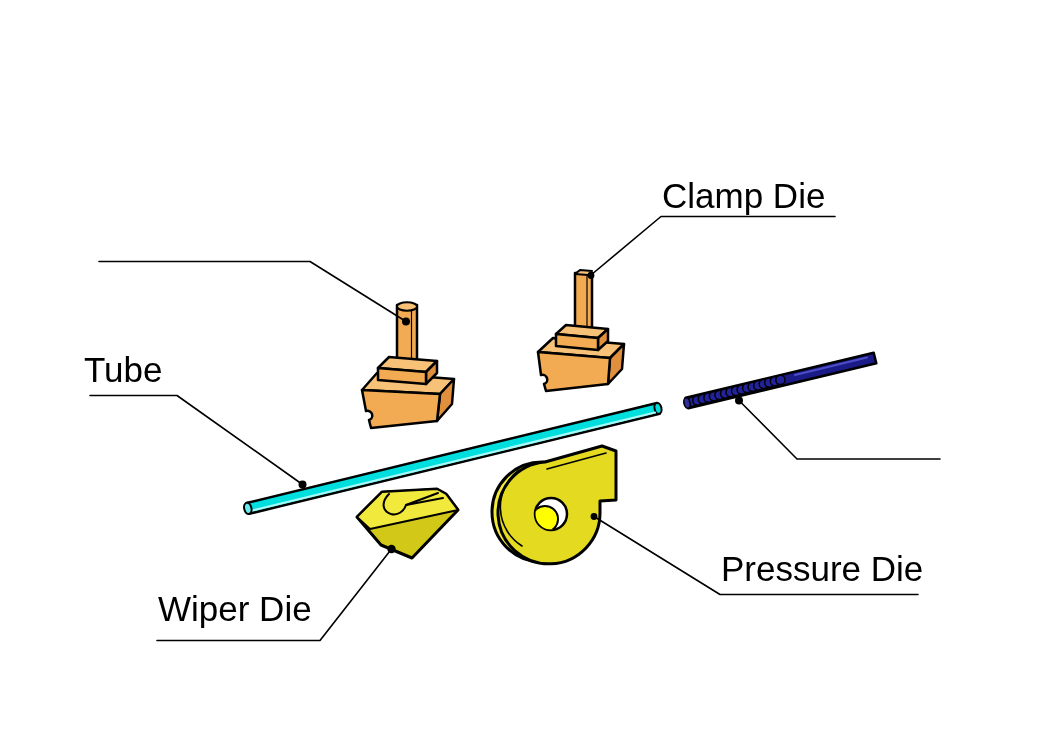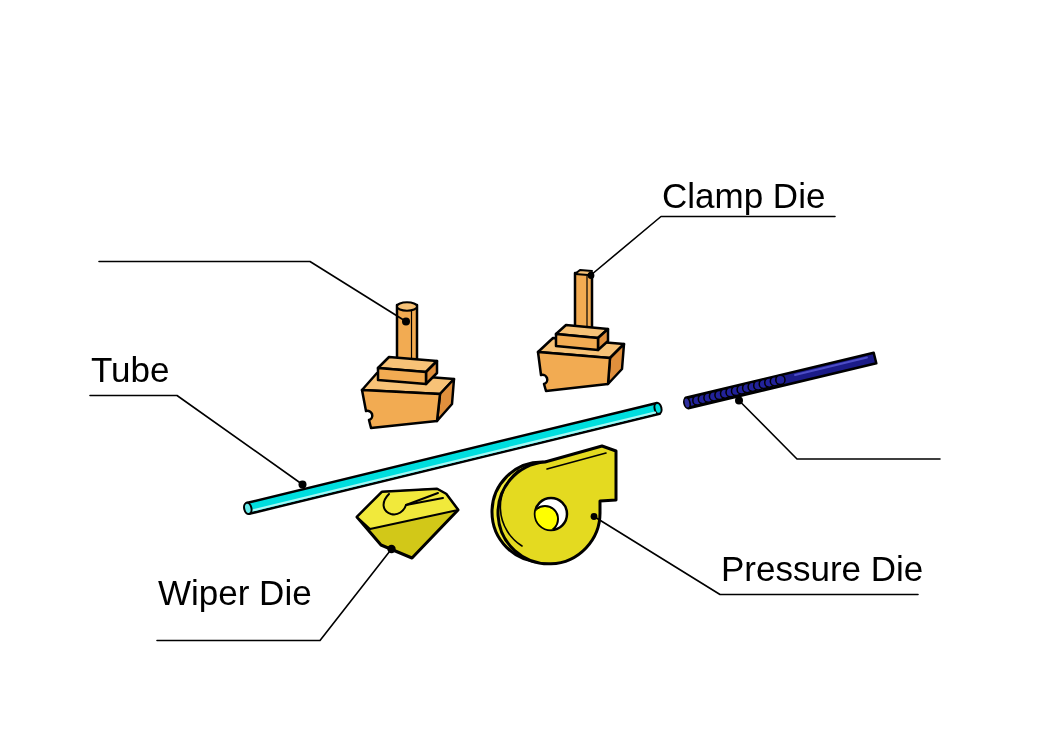--- a/index.html
+++ b/index.html
@@ -136,17 +136,17 @@
 
     <path class="leader" d="M157,640.5 L320,640.5 L391.5,549"></path>
     <circle class="dot" cx="391.5" cy="549" r="4.2"></circle>
 
     <path class="leader" d="M918,594.5 L720,594.5 L594,516.5"></path>
     <circle class="dot" cx="594" cy="516.5" r="3.4"></circle>
   </g>
 </svg>
 
 <div class="diagram-label" style="left:662px;top:178px">Clamp Die</div>
-<div class="diagram-label" style="left:91px;top:352px">Tube</div>
-<div class="diagram-label" style="left:158px;top:575px">Wiper Die</div>
+<div class="diagram-label" style="left:84px;top:352px">Tube</div>
+<div class="diagram-label" style="left:158px;top:591px">Wiper Die</div>
 <div class="diagram-label" style="left:721px;top:551px">Pressure Die</div>
 
 </div>
 
 </body></html>

